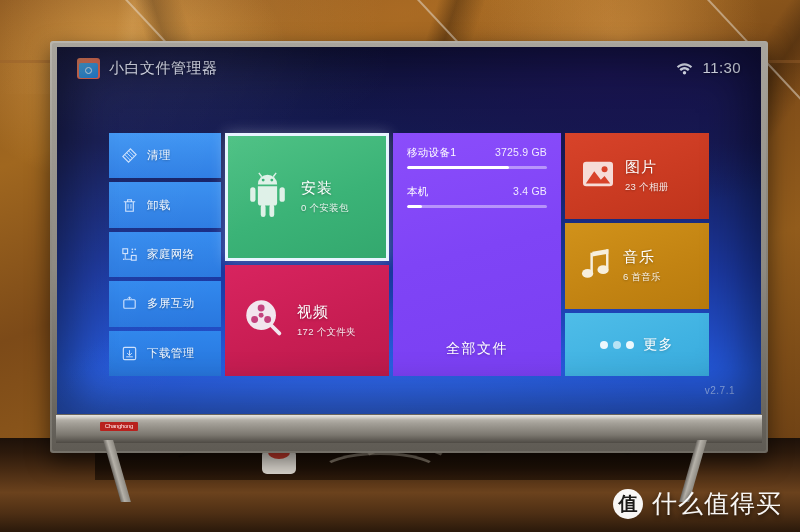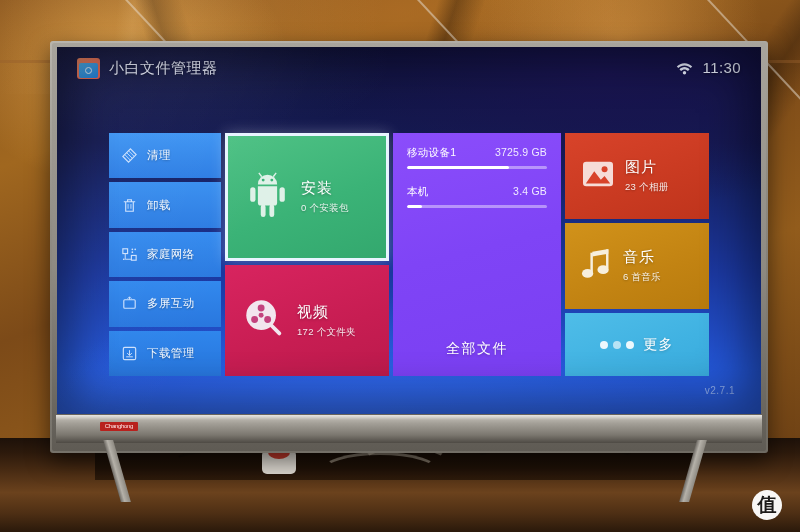--- a/index.html
+++ b/index.html
@@ -554,15 +554,16 @@
 
   <div class="tv-chin"></div>
   <div class="tv-chin-hi"></div>
   <div class="brand-logo"></div>
   <div class="brand-logo-txt">Changhong</div>
   <div class="leg l"></div>
   <div class="leg r"></div>
 
   <div class="watermark">
     <div class="wm-badge">值</div>
+    <div class="wm-text">什么值得买</div>
   </div>
 
 </div>
 
 </body></html>

